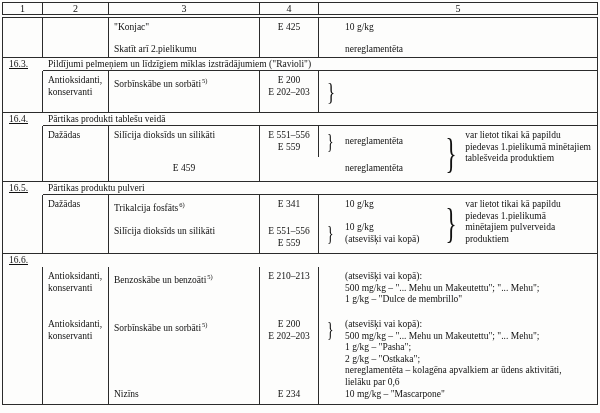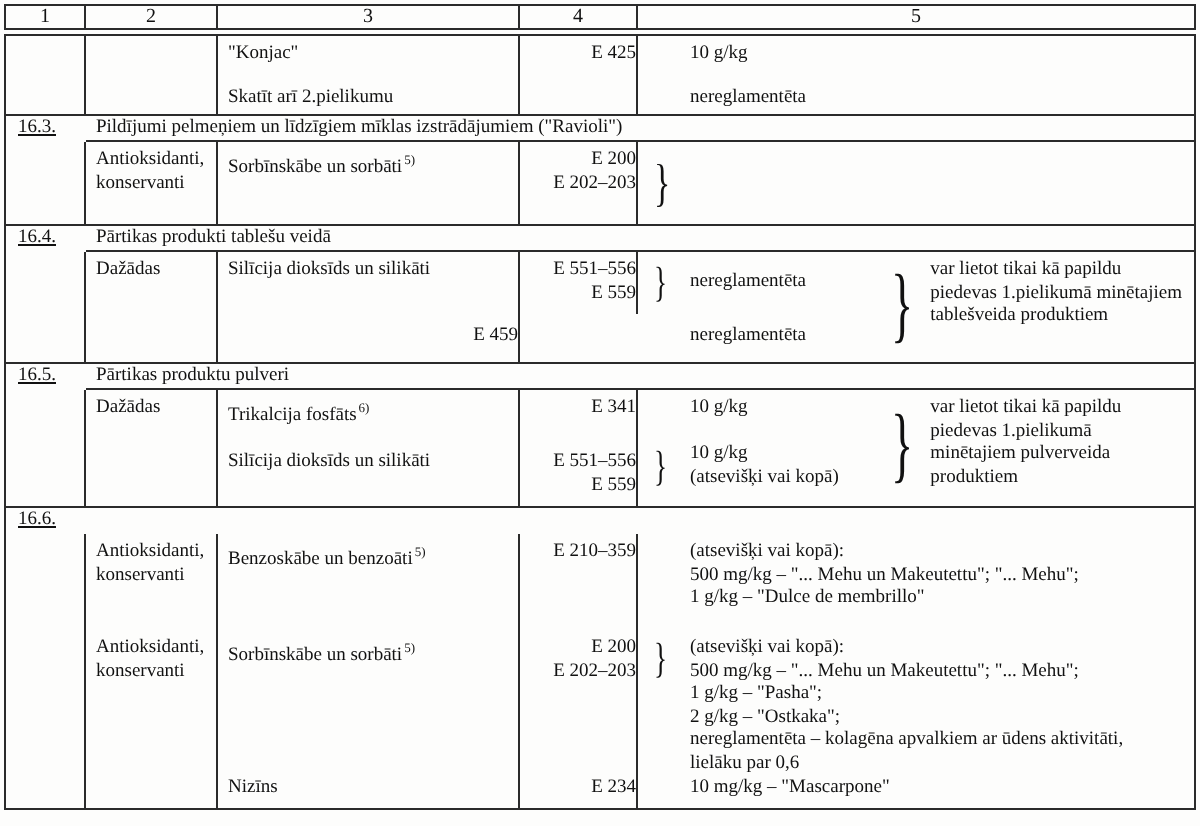--- a/index.html
+++ b/index.html
@@ -22,21 +22,21 @@
 
   
   .bodytbl { top:17px; height:388px; display:flex; flex-direction:column; font-size:9.5px; line-height:11.5px; }
 
   .grid { display:grid; grid-template-columns:40px 66px 151px 59px 1fr; }
   .bR { border-right:1px solid #2b2b2b; }
   .pre { white-space:pre-line; }
   .padT { padding-top:4px; }
   .c2cell { padding:4px 2px 0 5px; }
   .c3cell { padding:4px 2px 0 5px; }
-  .c4cell { padding-top:4px; text-align:right; }
+  .c4cell { padding-top:4px; text-align:center; }
 
   .sup { font-size:6.5px; vertical-align:4px; margin-left:1px; }
 
   
   .sec { display:flex; border-top:1px solid #2b2b2b; height:14px; }
   .sec .num { flex:0 0 40px; padding:1px 0 0 6px; font-size:9.5px;text-decoration:underline; }
   .sec .title { flex:1; border-bottom:1px solid #2b2b2b; padding:1px 0 0 5px; font-size:9.5px; }
 
   
   .c5flex { display:flex; align-items:flex-start; }
@@ -161,21 +161,21 @@
     </div>
 
     <div class="sec">
       <div class="num">16.6.</div>
     </div>
     <div class="grid d166">
       <div class="bR span3"></div>
 
       <div class="bR c2cell">Antioksidanti, konservanti</div>
       <div class="bR c3cell"><span>Benzoskābe un benzoāti</span><span class="sup">5)</span></div>
-      <div class="bR c4cell">E 210–359</div>
+      <div class="bR c4cell">E 210–213</div>
       <div class="c5flex">
         <span class="slot"></span>
         <div class="pre padT">(atsevišķi vai kopā):
 500 mg/kg – "... Mehu un Makeutettu"; "... Mehu";
 1 g/kg – "Dulce de membrillo"</div>
       </div>
 
       <div class="bR c2cell">Antioksidanti, konservanti</div>
       <div class="bR c3cell"><span>Sorbīnskābe un sorbāti</span><span class="sup">5)</span></div>
       <div class="bR c4cell pre">E 200

